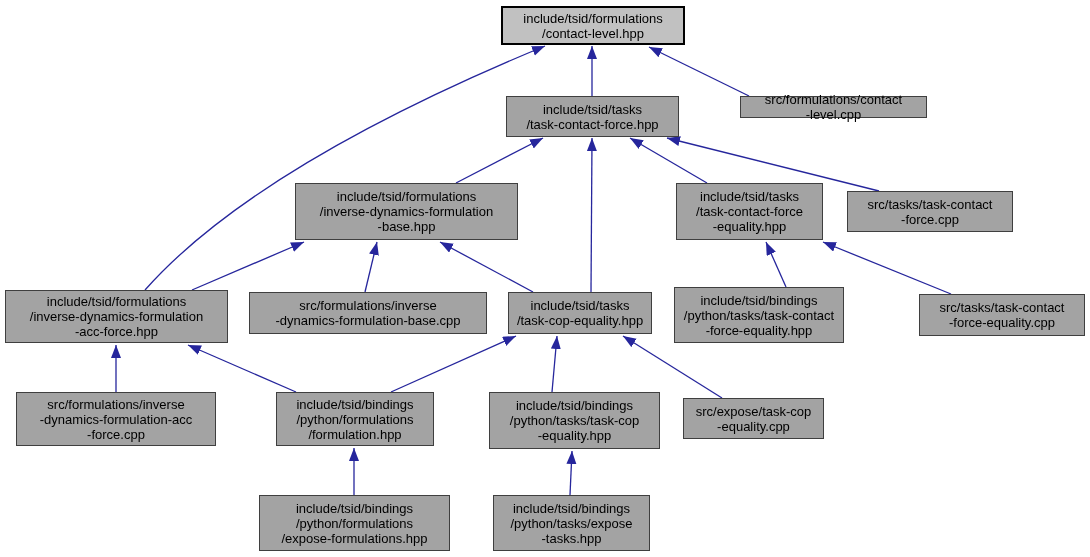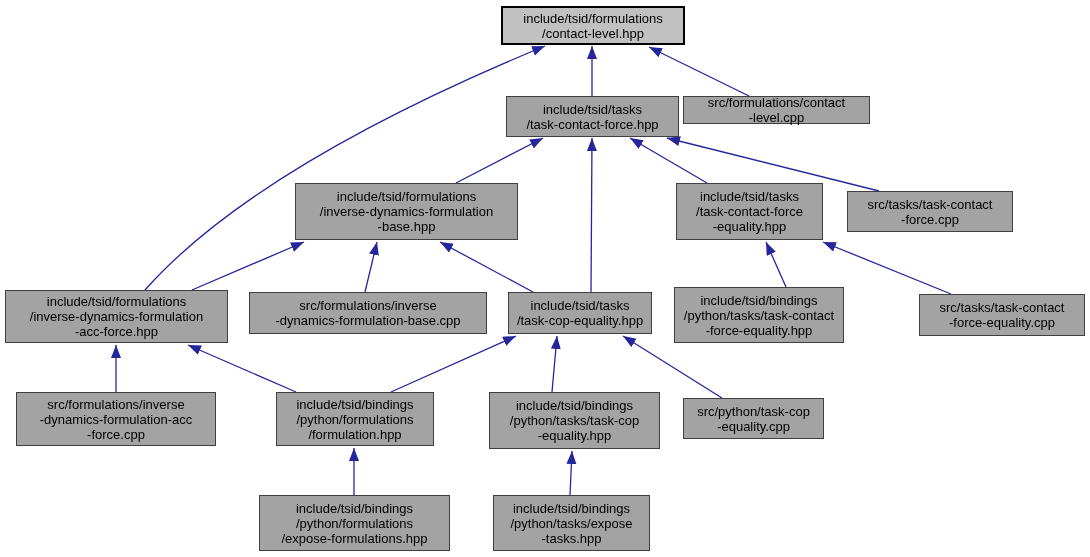--- a/index.html
+++ b/index.html
@@ -50,21 +50,21 @@
       <line x1="570" y1="495" x2="572" y2="451" marker-end="url(#arrow)"></line>
     </g>
   </svg>
 
   <div class="node highlight" style="left:501px;top:6px;width:184px;height:39px">include/tsid/formulations
 /contact-level.hpp</div>
 
   <div class="node" style="left:506px;top:96px;width:173px;height:41px">include/tsid/tasks
 /task-contact-force.hpp</div>
 
-  <div class="node" style="left:683px;top:96px;width:187px;height:28px">src/formulations/contact
+  <div class="node" style="left:740px;top:96px;width:187px;height:22px">src/formulations/contact
 -level.cpp</div>
 
   <div class="node" style="left:295px;top:183px;width:223px;height:57px">include/tsid/formulations
 /inverse-dynamics-formulation
 -base.hpp</div>
 
   <div class="node" style="left:676px;top:183px;width:147px;height:57px">include/tsid/tasks
 /task-contact-force
 -equality.hpp</div>
 
@@ -93,21 +93,21 @@
 -force.cpp</div>
 
   <div class="node" style="left:276px;top:392px;width:158px;height:54px">include/tsid/bindings
 /python/formulations
 /formulation.hpp</div>
 
   <div class="node" style="left:489px;top:392px;width:171px;height:57px">include/tsid/bindings
 /python/tasks/task-cop
 -equality.hpp</div>
 
-  <div class="node" style="left:683px;top:398px;width:141px;height:41px">src/python/task-cop
+  <div class="node" style="left:683px;top:398px;width:141px;height:41px">src/expose/task-cop
 -equality.cpp</div>
 
   <div class="node" style="left:259px;top:495px;width:191px;height:56px">include/tsid/bindings
 /python/formulations
 /expose-formulations.hpp</div>
 
   <div class="node" style="left:493px;top:495px;width:157px;height:56px">include/tsid/bindings
 /python/tasks/expose
 -tasks.hpp</div>
 

